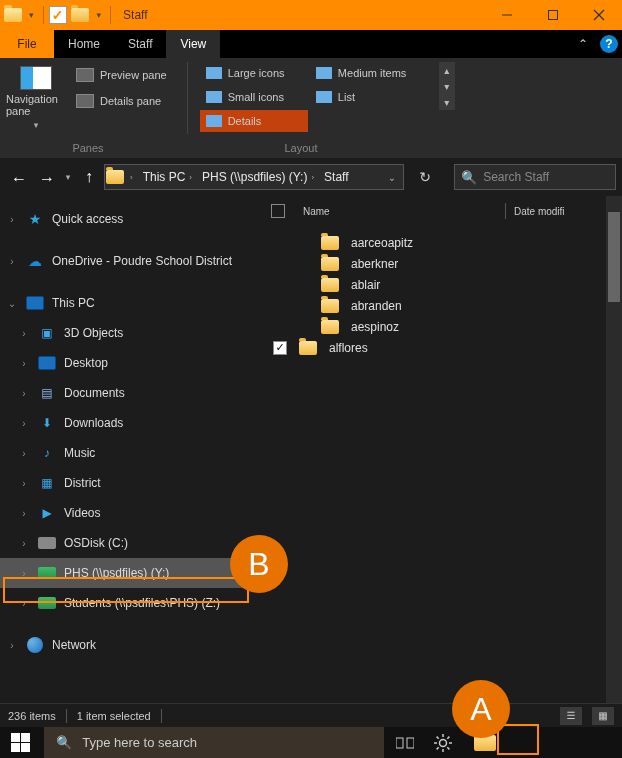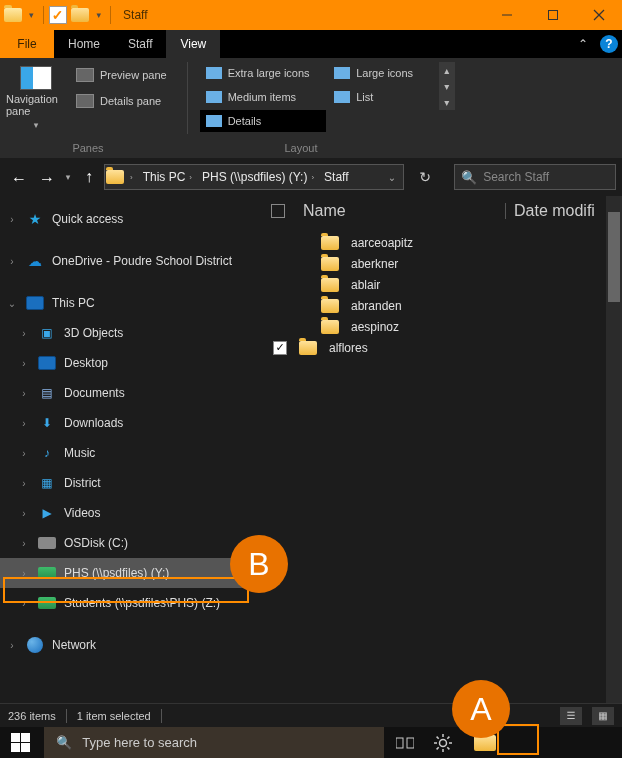--- a/index.html
+++ b/index.html
@@ -30,21 +30,21 @@
   .ribbon-labels{background:#2b2b2b;color:#888;font-size:11px;display:flex;height:20px;align-items:center;}
   .ribbon-labels div{text-align:center;}
   .navpane-btn{display:flex;flex-direction:column;align-items:center;justify-content:center;width:60px;height:72px;gap:3px;}
   .navpane-btn .icon{width:32px;height:24px;background:linear-gradient(to right,#3aa7e8 40%, #fff 40%);border:1px solid #555;}
   .pane-options{display:flex;flex-direction:column;gap:4px;padding-top:2px;}
   .pane-option{display:flex;align-items:center;gap:6px;padding:4px 8px 4px 4px;}
   .pane-option .sq{width:18px;height:14px;background:#666;border:1px solid #888;}
   .ribbon .sep{width:1px;background:#444;align-self:stretch;margin:0 2px;}
   .layout-grid{display:grid;grid-template-columns:auto auto;grid-auto-rows:22px;gap:2px; width:230px;}
   .layout-item{display:flex;align-items:center;gap:6px;padding:0 6px;color:#ccc;}
-  .layout-item.sel{background:#000000;}
+  .layout-item.sel{background:#c2410c;}
   .layout-item .li-ico{width:16px;height:12px;display:inline-block;}
   .layout-spin{display:flex;flex-direction:column;gap:0;margin-left:3px;}
   .layout-spin div{width:16px;height:16px;background:#3a3a3a;color:#bbb;font-size:10px;display:flex;align-items:center;justify-content:center;}
   .addressbar-row{height:38px;background:#1c1c1c;display:flex;align-items:center;padding:0 6px;gap:2px;}
   .navbtn{width:26px;height:26px;color:#fff;display:flex;align-items:center;justify-content:center;font-size:16px;}
   .dropdownchev{width:12px;color:#aaa;font-size:9px;display:flex;align-items:center;justify-content:center;}
   .addressbar{flex:0 0 300px;height:26px;background:#2b2b2b;border:1px solid #555;display:flex;align-items:center;color:#e8e8e8;font-size:12px;}
   .addressbar .crumb-ico{width:20px;display:flex;align-items:center;justify-content:center;}
   .addressbar .crumb{padding:0 5px;display:flex;align-items:center;gap:4px;height:100%;}
   .addressbar .crumb .cv{color:#aaa;font-size:8px;}
@@ -56,21 +56,21 @@
   .content{flex:1;display:flex;overflow:hidden;}
   .tree{width:265px;background:#1c1c1c;color:#ddd;font-size:12px;padding-top:8px;overflow:hidden;}
   .tree-item{display:flex;align-items:center;height:30px;gap:8px;}
   .tree-item .exp{width:12px;text-align:center;color:#888;font-size:10px;margin-left:6px;}
   .tree-item .pad{display:inline-block;}
   .tree-item .ticon{width:18px;height:16px;display:flex;align-items:center;justify-content:center;}
   .tree-item.sel{background:#555;}
   .tree-item .label{white-space:nowrap;}
   .tree-section{margin-bottom:12px;}
   .list{flex:1;background:#1c1c1c;position:relative;}
-  .list-header{display:flex;align-items:center;height:30px;color:#ccc;font-size:16px;border-bottom:0;}
+  .list-header{display:flex;align-items:center;height:30px;color:#ccc;font-size:10px;border-bottom:0;}
   .list-header .chk{width:14px;height:14px;border:1px solid #888;margin:0 10px 0 6px;}
   .list-header .col{padding:0 8px;color:#ccc;}
   .list-header .colname{flex:0 0 210px;}
   .list-header .colsep{width:1px;height:16px;background:#555;}
   .list-row{display:flex;align-items:center;height:21px;font-size:12px;color:#e0e0e0;padding-left:30px;gap:12px;}
   .list-row .rchk{width:14px;height:14px;border:1px solid #888;background:#fff;display:flex;align-items:center;justify-content:center;color:#000;font-size:11px;}
   .folder-icon{width:18px;height:14px;background:linear-gradient(#ffe29a,#f0b83e);border-radius:2px;position:relative;}
   .folder-icon::before{content:"";position:absolute;top:-3px;left:0;width:7px;height:3px;background:#f0b83e;border-radius:2px 2px 0 0;}
   .scrollbar{position:absolute;right:0;top:0;bottom:0;width:16px;background:#2b2b2b;}
   .scrollbar .thumb{position:absolute;left:2px;right:2px;top:16px;height:90px;background:#666;}
@@ -164,29 +164,29 @@
             </div>
           </div>
         </div>
       </div>
       <div class="sep"></div>
       <div class="group">
         <div class="content">
           <div class="layout-grid">
             <div class="layout-item">
                 <span class="li-ico" style="background:#6ab0e6"></span>
-                <span>Extra large icons</span>
-              </div>
-            <div class="layout-item">
-                <span class="li-ico" style="background:#6ab0e6"></span>
                 <span>Large icons</span>
               </div>
             <div class="layout-item">
                 <span class="li-ico" style="background:#6ab0e6"></span>
                 <span>Medium items</span>
+              </div>
+            <div class="layout-item">
+                <span class="li-ico" style="background:#6ab0e6"></span>
+                <span>Small icons</span>
               </div>
             <div class="layout-item">
                 <span class="li-ico" style="background:#6ab0e6"></span>
                 <span>List</span>
               </div>
             <div class="layout-item sel">
                 <span class="li-ico" style="background:#6ab0e6"></span>
                 <span>Details</span>
               </div>
           </div>

